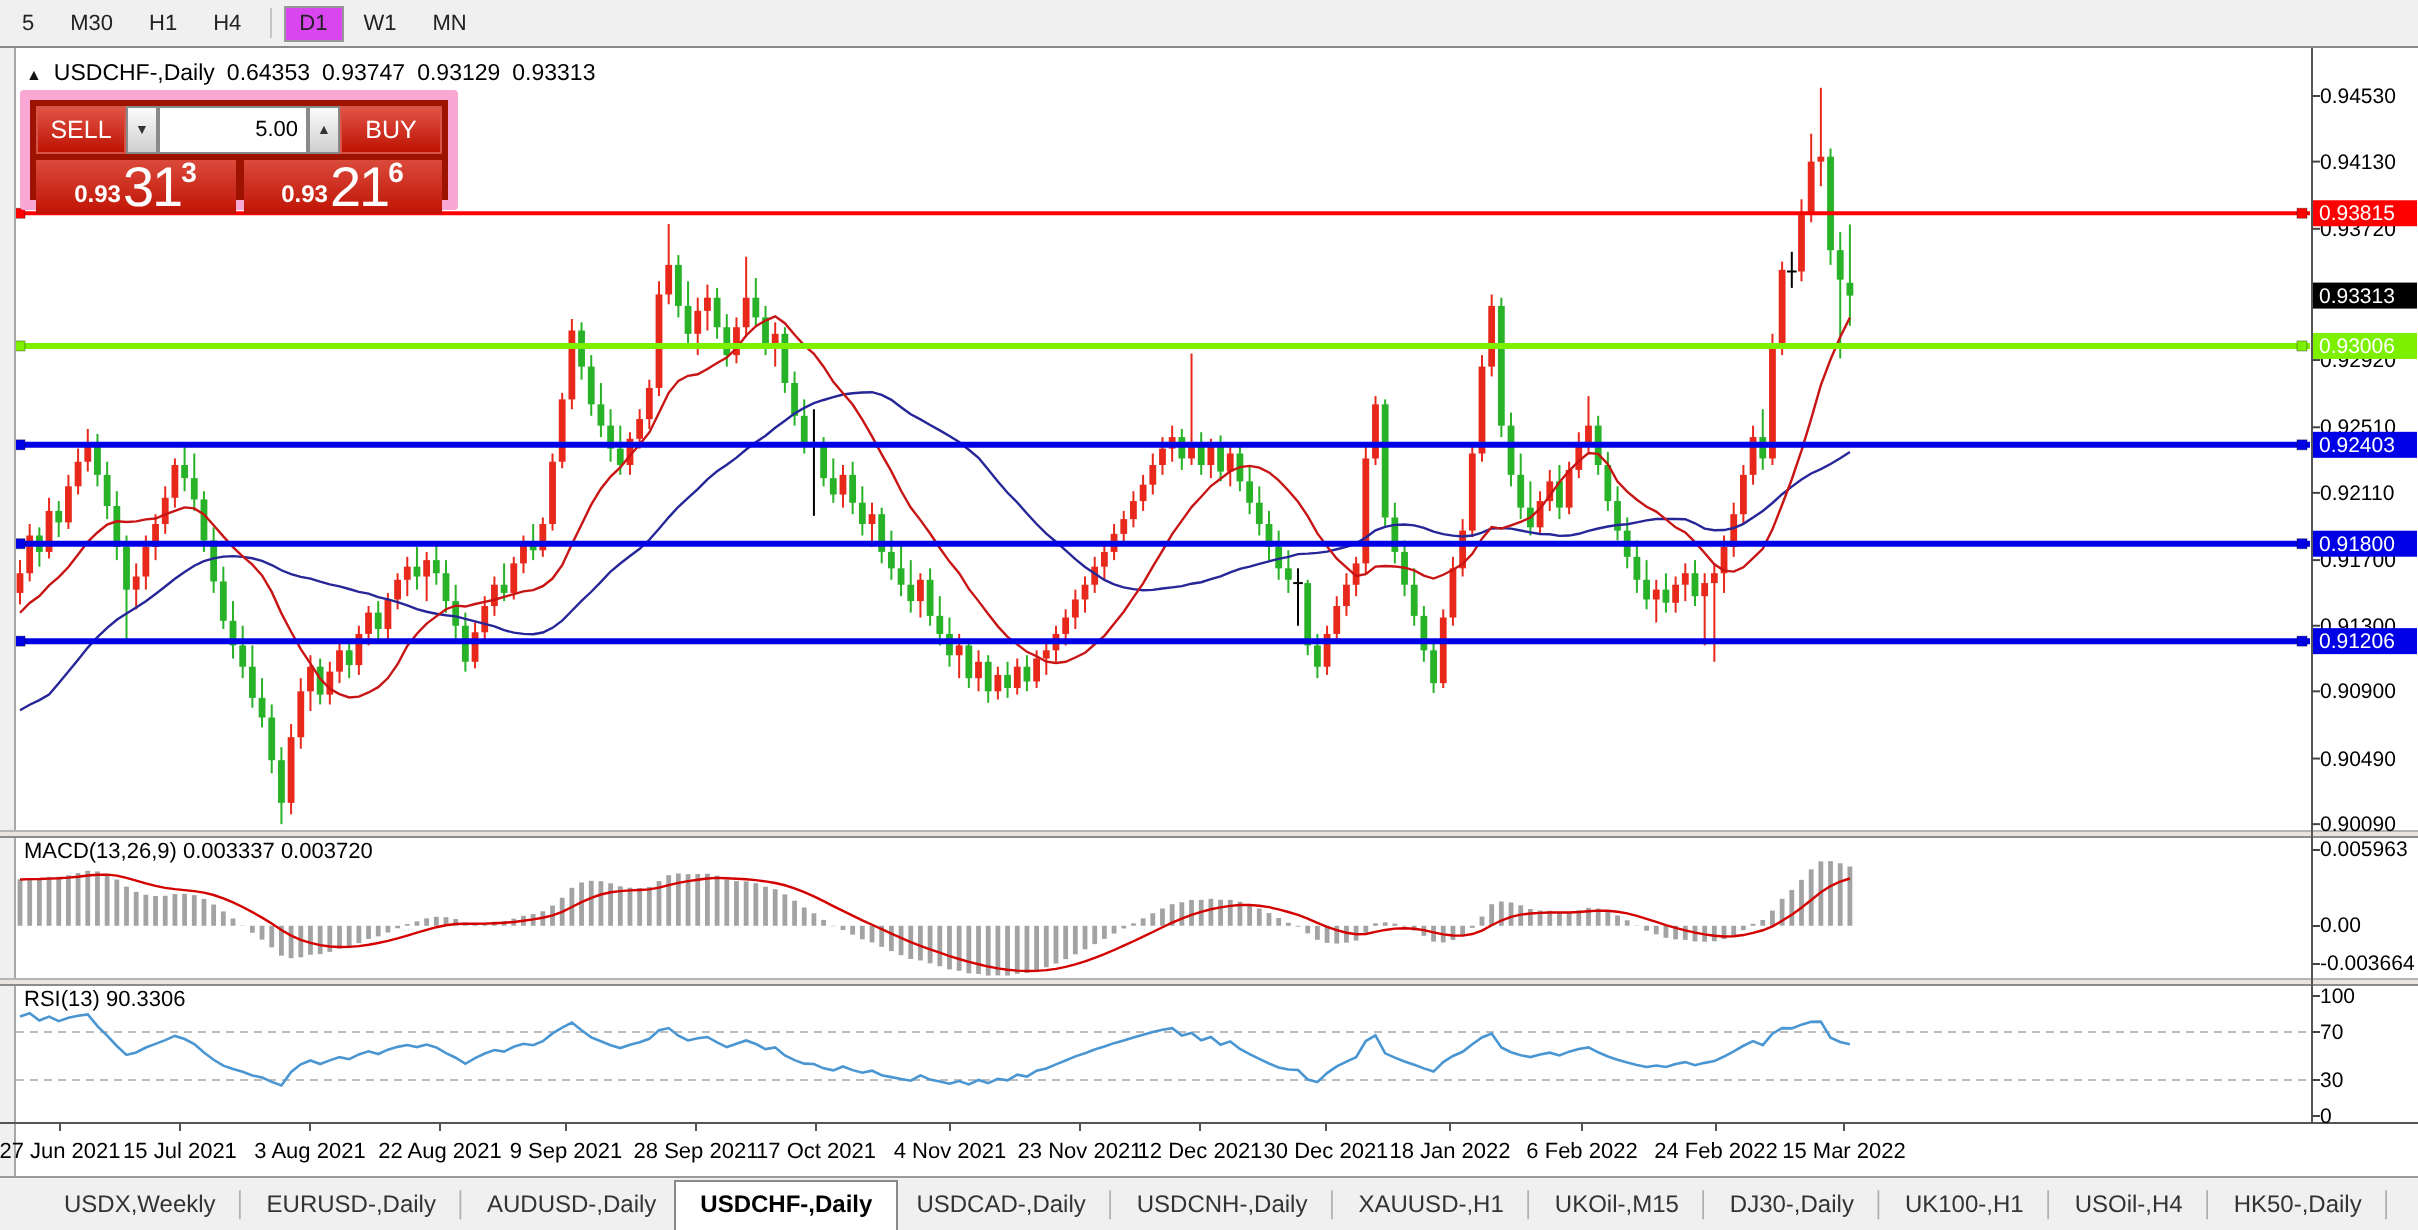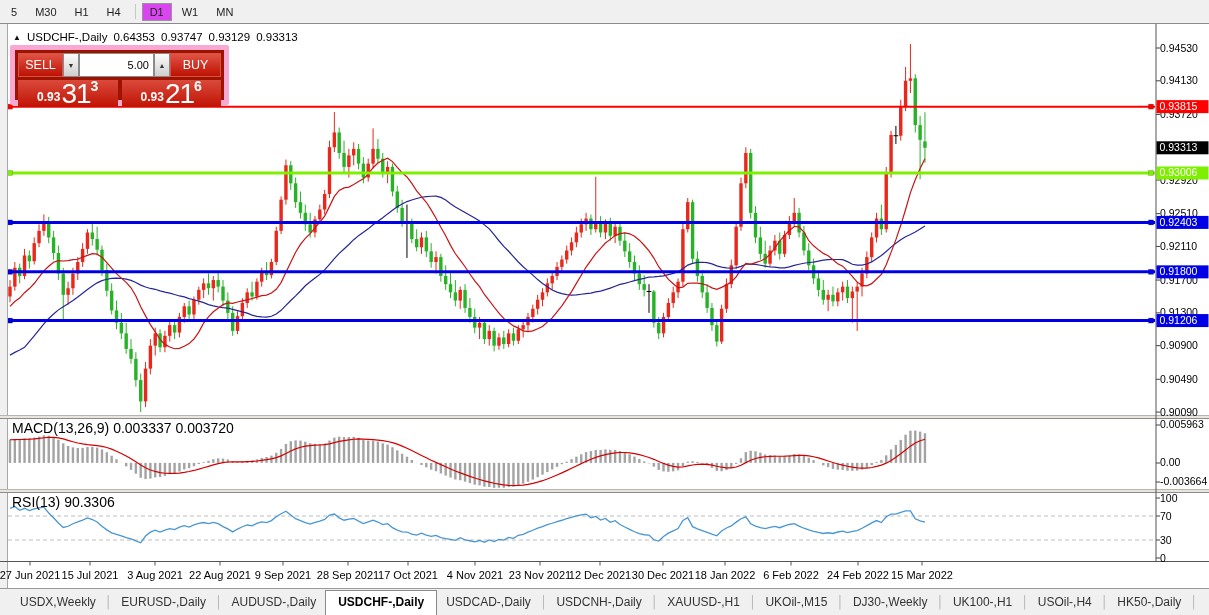--- a/index.html
+++ b/index.html
@@ -37,27 +37,27 @@
   .vol-input{flex:1;width:70px;text-align:right;font-size:11px;border:1px solid #8a8a8a;
              padding:0 4px 0 12px;font-family:"Liberation Sans",sans-serif;min-width:0}
   .tp-row2{display:flex;gap:4px;margin-top:3px;height:27px}
   .price-box{flex:1;background:linear-gradient(#da4a3b,#c01304);display:flex;align-items:flex-end;
              justify-content:center;color:#fff;padding-bottom:1px;cursor:default}
   .price-box .pfx{font-size:12px;font-weight:bold;margin:0 1px 2px 0}
   .price-box .big{font-size:28px;font-weight:normal;line-height:25px;letter-spacing:-1px}
   .price-box .sup{font-size:14px;font-weight:bold;align-self:flex-start;margin-top:-2px}
 
   
-  .ind-label{position:absolute;font-size:14px;color:#000;white-space:nowrap}
+  .ind-label{position:absolute;font-size:11px;color:#000;white-space:nowrap}
   #macd-label{top:396px;left:12px}
   #rsi-label{top:470px;left:12px}
 
   
   #tabbar{position:absolute;bottom:0;left:0;width:1209px;height:27px;background:#f0f0f0;
-          border-top:1px solid #999;display:flex;align-items:flex-end;padding-left:11px;
+          border-top:1px solid #999;display:flex;align-items:flex-end;padding-left:23px;
           box-sizing:border-box;white-space:nowrap}
   .tab{font-size:12px;color:#333;padding:4px 9px 6px;cursor:default}
   .tab.active{background:#fff;border:1px solid #8a8a8a;border-bottom:1px solid #fff;
               font-weight:bold;color:#000;margin-bottom:-1px;padding:4px 12px 6px}
   .tab-sep{color:#b0b0b0;font-size:12px;padding:4px 0 6px}
   .tab-arrows{margin-left:8px;font-size:10px;color:#666;display:flex;gap:10px;padding:4px 4px 7px}
 </style>
 </head>
 <body>
 
@@ -851,21 +851,21 @@
   <span class="tab">AUDUSD-,Daily</span>
   <span class="tab active">USDCHF-,Daily</span>
   <span class="tab">USDCAD-,Daily</span>
   <span class="tab-sep">│</span>
   <span class="tab">USDCNH-,Daily</span>
   <span class="tab-sep">│</span>
   <span class="tab">XAUUSD-,H1</span>
   <span class="tab-sep">│</span>
   <span class="tab">UKOil-,M15</span>
   <span class="tab-sep">│</span>
-  <span class="tab">DJ30-,Weekly</span>
+  <span class="tab">DJ30-,Daily</span>
   <span class="tab-sep">│</span>
   <span class="tab">UK100-,H1</span>
   <span class="tab-sep">│</span>
   <span class="tab">USOil-,H4</span>
   <span class="tab-sep">│</span>
   <span class="tab">HK50-,Daily</span>
   <span class="tab-sep">│</span>
   <div class="tab-arrows">
     <span>◂</span>
     <span>▸</span>

